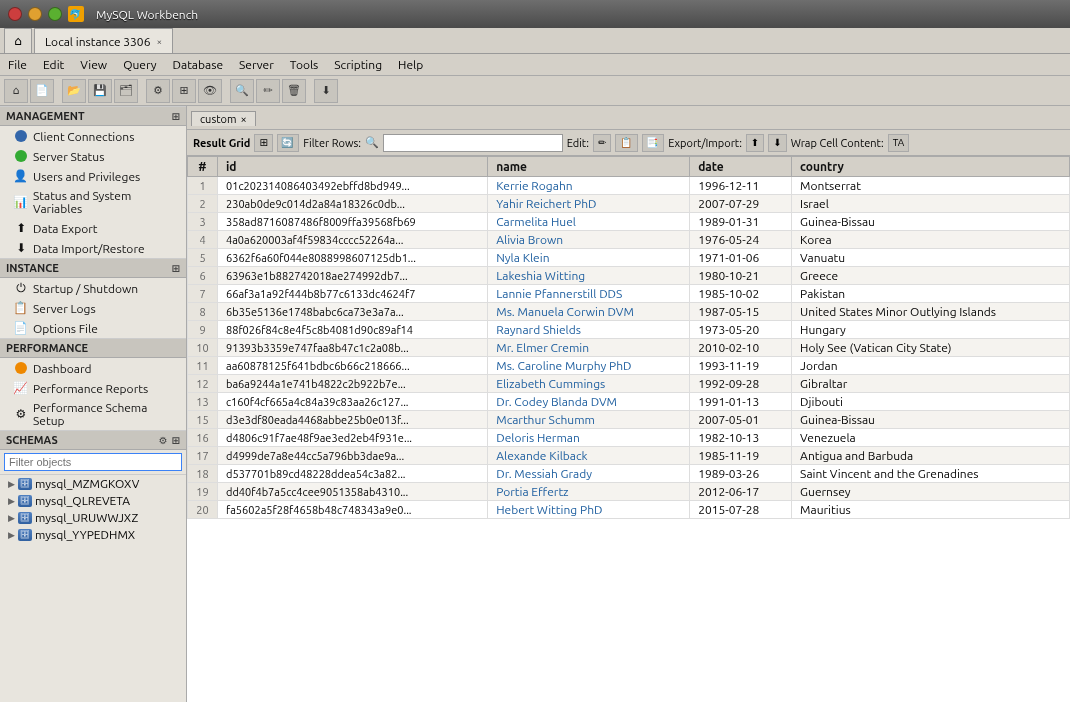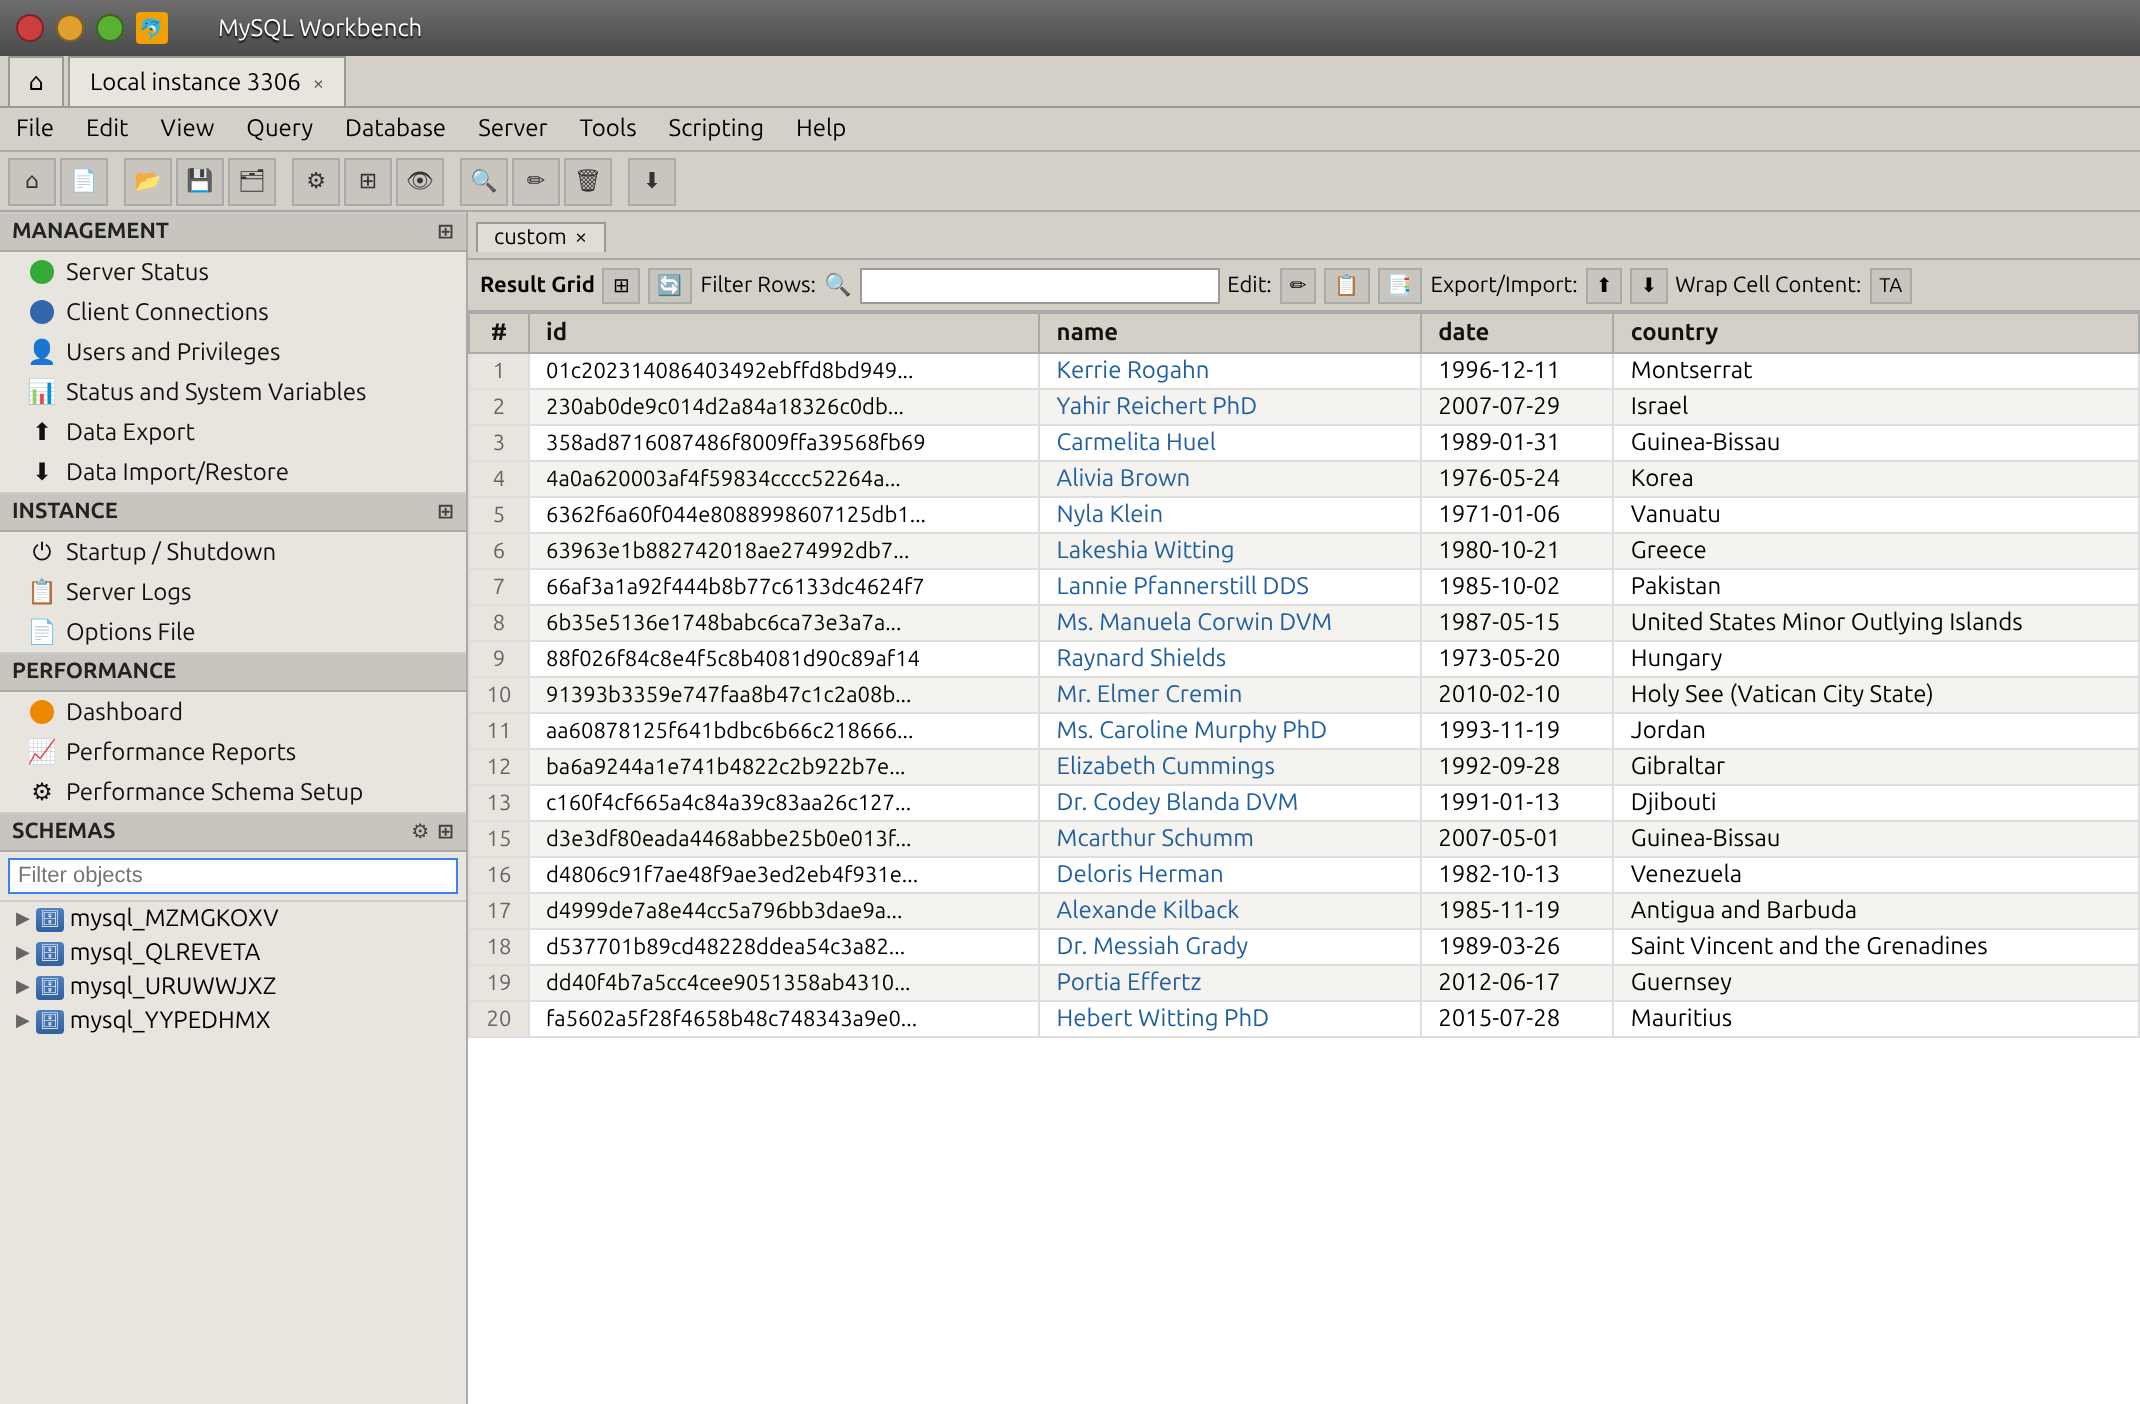--- a/index.html
+++ b/index.html
@@ -14,21 +14,21 @@
       padding: 0 8px;
       gap: 6px;
     }
     .window-btn {
       width: 14px; height: 14px; border-radius: 50%; border: 1px solid rgba(0,0,0,0.4);
       cursor: pointer;
     }
     .btn-close { background: #cc3e3e; }
     .btn-min { background: #e0a030; }
     .btn-max { background: #5ab030; }
-    #titlebar-title { color: #fff; font-size: 12px; margin-left: 19px; text-shadow: 0 1px 1px #000; }
+    #titlebar-title { color: #fff; font-size: 12px; margin-left: 6px; text-shadow: 0 1px 1px #000; }
     #titlebar-icon { width: 16px; height: 16px; background: #f0a000; border-radius: 2px; display:flex;align-items:center;justify-content:center; font-size:10px; color:#fff; font-weight:bold; }
 
     
     #tabbar {
       background: #d4d0c8;
       border-bottom: 1px solid #999;
       display: flex;
       align-items: stretch;
       height: 26px;
       padding: 0 0 0 4px;
@@ -92,21 +92,21 @@
     .toolbar-sep { width: 4px; }
 
     
     #main {
       display: flex;
       height: calc(702px - 28px - 26px - 22px - 30px);
     }
 
     
     #sidebar {
-      width: 234px;
+      width: 187px;
       background: #e8e5de;
       border-right: 1px solid #aaa;
       overflow-y: auto;
       flex-shrink: 0;
     }
     .sidebar-section-header {
       background: #c8c5be;
       padding: 3px 6px;
       font-weight: bold;
       font-size: 11px;
@@ -347,29 +347,29 @@
 <div id="main">
 
   <div id="sidebar">
 
     <div class="sidebar-section-header">
       <span>MANAGEMENT</span>
       <span class="section-icon-btn">⊞</span>
     </div>
     <div class="sidebar-item">
       <span class="sidebar-icon">
+          <span class="icon-circle icon-blue"></span>
+        </span>
+      <span>Client Connections</span>
+    </div>
+    <div class="sidebar-item">
+      <span class="sidebar-icon">
           <span class="icon-circle icon-green"></span>
         </span>
       <span>Server Status</span>
-    </div>
-    <div class="sidebar-item">
-      <span class="sidebar-icon">
-          <span class="icon-circle icon-blue"></span>
-        </span>
-      <span>Client Connections</span>
     </div>
     <div class="sidebar-item">
       <span class="sidebar-icon">👤</span>
       <span>Users and Privileges</span>
     </div>
     <div class="sidebar-item">
       <span class="sidebar-icon">📊</span>
       <span>Status and System Variables</span>
     </div>
     <div class="sidebar-item">

